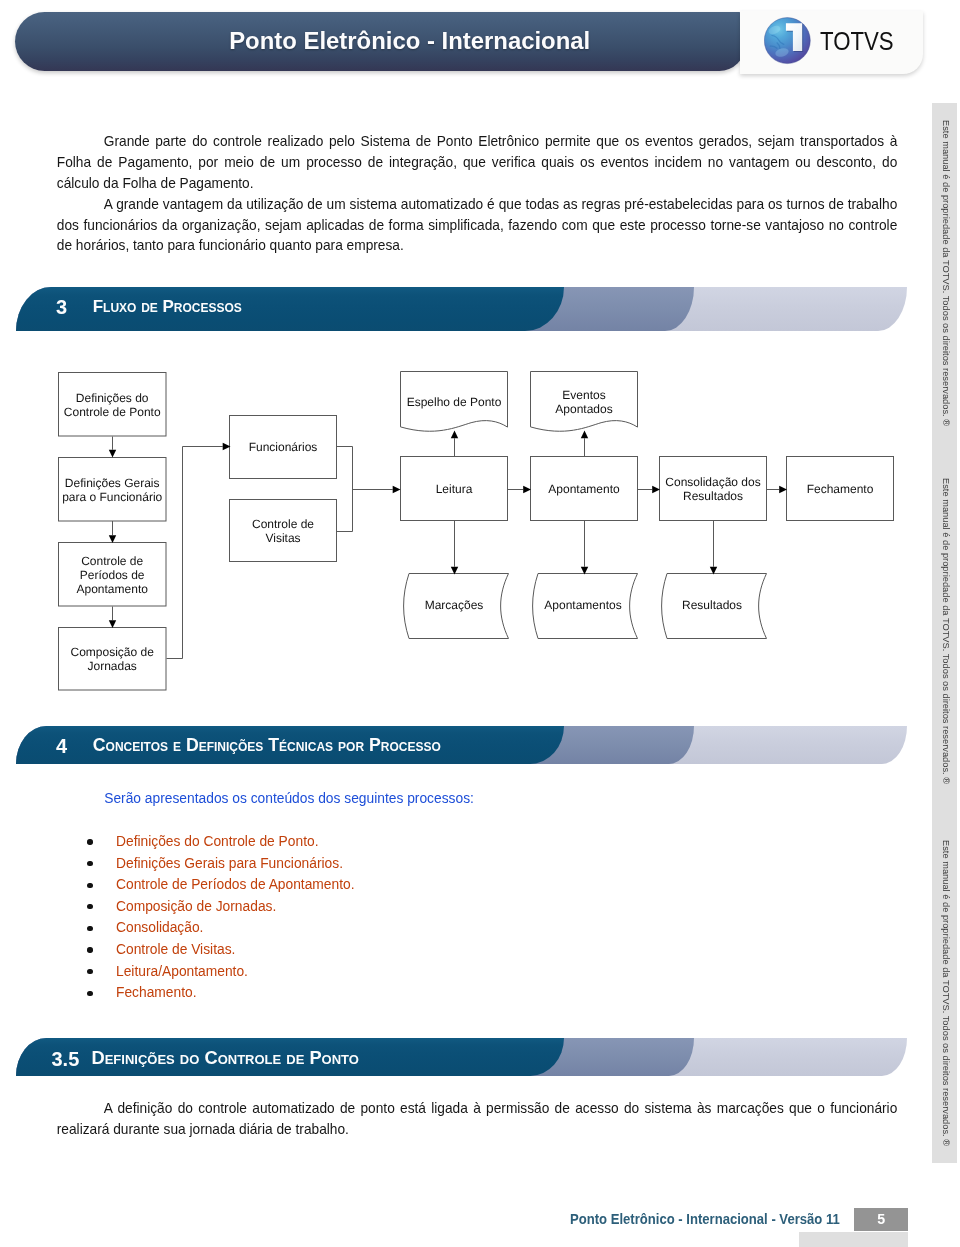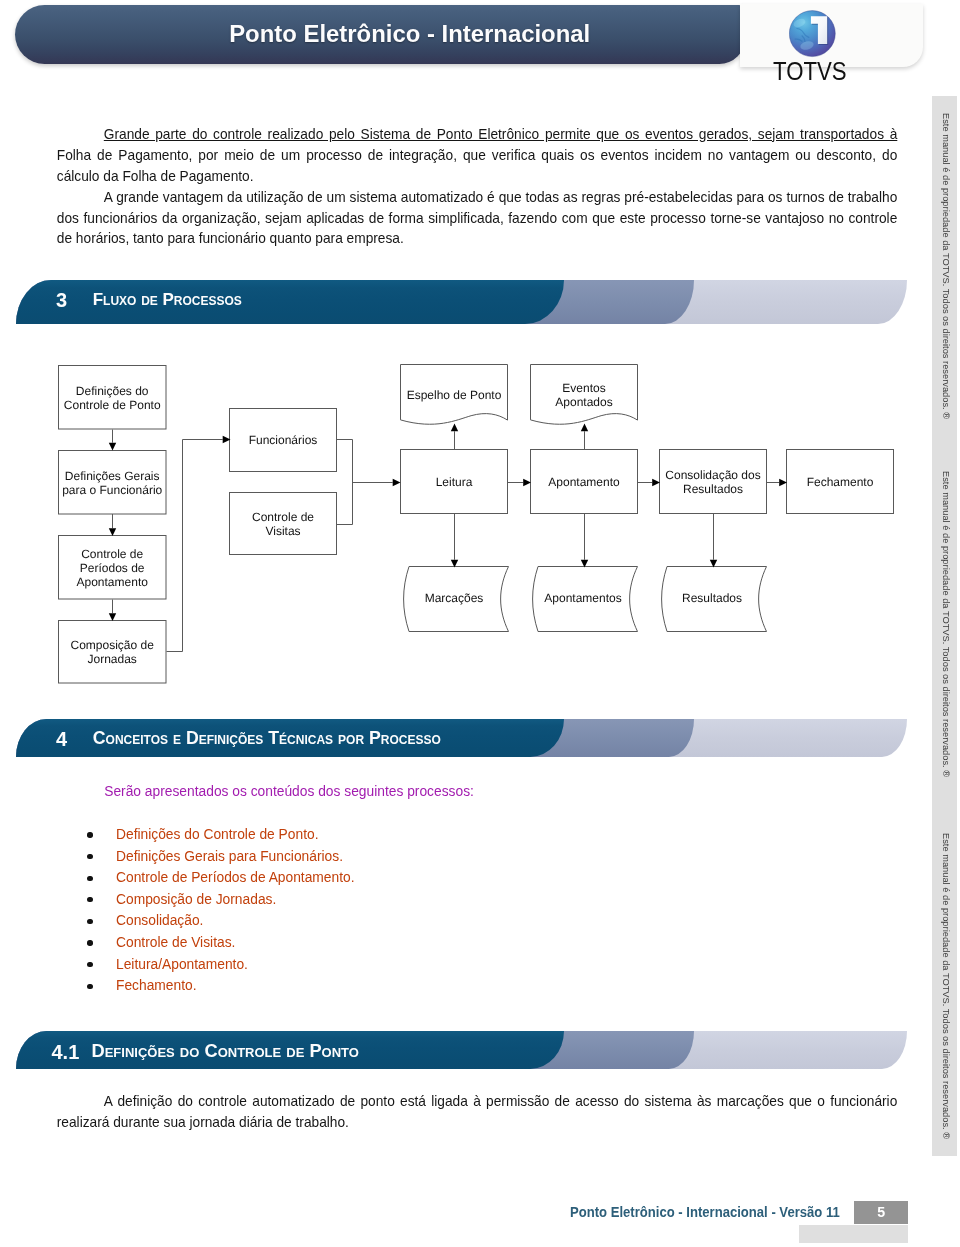--- a/index.html
+++ b/index.html
@@ -1,34 +1,34 @@
 <!DOCTYPE html>
 <html lang="pt-BR"><head>
 <meta charset="utf-8">
 <title>Ponto Eletronico - Internacional</title>
 <style>
   html,body{margin:0;padding:0;}
   body{width:960px;height:1247px;background:#fff;position:relative;overflow:hidden;
        font-family:"Liberation Sans",sans-serif;color:#000;
        -webkit-font-smoothing:antialiased;text-rendering:optimizeLegibility;}
-  .page{position:absolute;left:0;top:0;width:960px;height:964px;}
+  .page{position:absolute;left:0;top:7px;width:960px;height:964px;}
 
   
   .hdr-bar{position:absolute;left:14.6px;top:5.2px;width:730.6px;height:59.1px;
       border-radius:30px 6px 26px 30px / 30px 6px 26px 30px;
       background:linear-gradient(to bottom,#4b6381 0%,#455d7b 18%,#405673 38%,#3a4e6a 60%,#35425f 82%,#343754 100%);
       box-shadow:0 2px 4px rgba(0,0,0,.22);}
   .hdr-bar-title{position:absolute;left:229.2px;top:0;height:59.1px;
       display:flex;align-items:center;
       color:#fcfcfd;font-size:23.9px;font-weight:bold;white-space:nowrap;
       text-shadow:0 1px 2px rgba(0,0,0,.35);}
   .hdr-logo{position:absolute;left:740px;top:3.7px;width:183.3px;height:63px;
       background:#fbfbfa;border-radius:0 0 20px 0;
       box-shadow:0 2px 4px rgba(0,0,0,.18);}
-  .hdr-logo-inner{position:absolute;left:24.3px;top:6.6px;display:flex;align-items:center;flex-direction:column;}
+  .hdr-logo-inner{position:absolute;left:24.3px;top:6.6px;display:flex;align-items:center;}
   .totvs-word{font-family:"Liberation Sans",sans-serif;font-size:26.3px;color:#111;
       margin-left:8.6px;line-height:1;display:inline-block;
       transform:scaleX(.845);transform-origin:0 50%;}
 
   
   .para{position:absolute;left:56.8px;width:840.5px;font-size:13.72px;color:#161616;}
   .jline{position:absolute;left:0;width:840.5px;height:21px;line-height:21px;
          white-space:nowrap;overflow:visible;}
   .jline.just{white-space:normal;text-align:justify;text-align-last:justify;}
 
@@ -40,21 +40,21 @@
       border-radius:35px 0 39px 0 / 44px 0 44px 0;}
   .secbar .seg.mid{background:linear-gradient(to bottom,#8796b5 0%,#7d8dad 50%,#7483a5 100%);
       border-radius:35px 0 29px 0 / 44px 0 44px 0;}
   .secbar .seg.light{background:linear-gradient(to bottom,#d1d5e3 0%,#c9cddc 50%,#c3c7d7 100%);
       border-radius:35px 0 29px 0 / 44px 0 44px 0;}
   .secbar .label{position:absolute;display:block;line-height:1;
       color:#fbfcfd;font-weight:bold;white-space:nowrap;}
   .sectitle{font-variant:small-caps;}
 
   
-  .lead{position:absolute;font-size:13.8px;color:#a21caf;white-space:nowrap;}
+  .lead{position:absolute;font-size:13.8px;color:#1d4ed8;white-space:nowrap;}
   .bul{position:absolute;font-size:13.8px;color:#c2410c;white-space:nowrap;}
   .bdot{position:absolute;width:5.4px;height:5.4px;border-radius:50%;background:#111;}
 
   
   .strip{position:absolute;left:931.8px;top:96.3px;width:25.7px;height:1060px;background:#dfdfdf;}
   .striptxt{position:absolute;left:0;white-space:nowrap;font-size:9.3px;color:#3c3c3c;line-height:11px;
       transform-origin:0 0;transform:rotate(90deg);}
 
   
   .ftr{position:absolute;font-size:13.9px;font-weight:bold;color:#2d5f7a;white-space:nowrap;
@@ -111,21 +111,21 @@
             <path d="M21.9 6.2 L38.2 6.2 L38.2 34 L28.9 34 L28.9 13.7 L21.9 13.7 Z" fill="#25356a" opacity=".45" transform="translate(1.0,1.0)"></path>
           </g>
 <g clip-path="url(#clipGlobe)">
             <path d="M21.9 6.2 L38.2 6.2 L38.2 34 L28.9 34 L28.9 13.7 L21.9 13.7 Z" fill="url(#gT)"></path>
           </g>
 </svg>
       <span class="totvs-word">TOTVS</span>
     </div>
   </div>
   <div class="para" style="top:123.8px">
-    <div class="jline just" style="top:0.00px;text-indent:47px;text-decoration:underline;">Grande parte do controle realizado pelo Sistema de Ponto Eletrônico permite que os eventos gerados, sejam transportados à</div>
+    <div class="jline just" style="top:0.00px;text-indent:47px;">Grande parte do controle realizado pelo Sistema de Ponto Eletrônico permite que os eventos gerados, sejam transportados à</div>
     <div class="jline just" style="top:20.95px;">Folha de Pagamento, por meio de um processo de integração, que verifica quais os eventos incidem no vantagem ou desconto, do</div>
     <div class="jline" style="top:41.90px;">cálculo da Folha de Pagamento.</div>
   </div>
   <div class="para" style="top:186.6px">
     <div class="jline just" style="top:0.00px;text-indent:47px;">A grande vantagem da utilização de um sistema automatizado é que todas as regras pré-estabelecidas para os turnos de trabalho</div>
     <div class="jline just" style="top:20.95px;">dos funcionários da organização, sejam aplicadas de forma simplificada, fazendo com que este processo torne-se vantajoso no controle</div>
     <div class="jline" style="top:41.90px;">de horários, tanto para funcionário quanto para empresa.</div>
   </div>
   <div class="secbar" style="top:280.1px;height:43.8px">
     <div class="seg light" style="width:891.6px"></div>
@@ -138,21 +138,21 @@
     <div class="seg light" style="width:891.6px"></div>
     <div class="seg mid" style="width:678.8px"></div>
     <div class="seg dark" style="width:548.7px"></div>
     <div class="label" style="left:56.0px;top:10.70px;font-size:20.00px">4</div>
     <div class="label sectitle" style="left:92.8px;top:11.65px;font-size:17.73px">Conceitos e Definições Técnicas por Processo</div>
   </div>
   <div class="secbar" style="top:1031.2px;height:38.1px">
     <div class="seg light" style="width:891.6px"></div>
     <div class="seg mid" style="width:678.8px"></div>
     <div class="seg dark" style="width:548.7px"></div>
-    <div class="label" style="left:51.5px;top:10.50px;font-size:20.00px">4.1</div>
+    <div class="label" style="left:51.5px;top:10.50px;font-size:20.00px">3.5</div>
     <div class="label sectitle" style="left:91.5px;top:10.94px;font-size:18.30px">Definições do Controle de Ponto</div>
   </div>
   <svg class="flow" width="960" height="720">
   <g>
   <rect x="58.5" y="365.5" width="107.5" height="63.5" fill="#fff" stroke="#595959" stroke-width="1"></rect>
   <text x="112.2" y="394.6" text-anchor="middle">Definições do</text>
   <text x="112.2" y="408.5" text-anchor="middle">Controle de Ponto</text>
   </g>
   <g>
   <rect x="58.5" y="450.5" width="107.5" height="63.5" fill="#fff" stroke="#595959" stroke-width="1"></rect>

